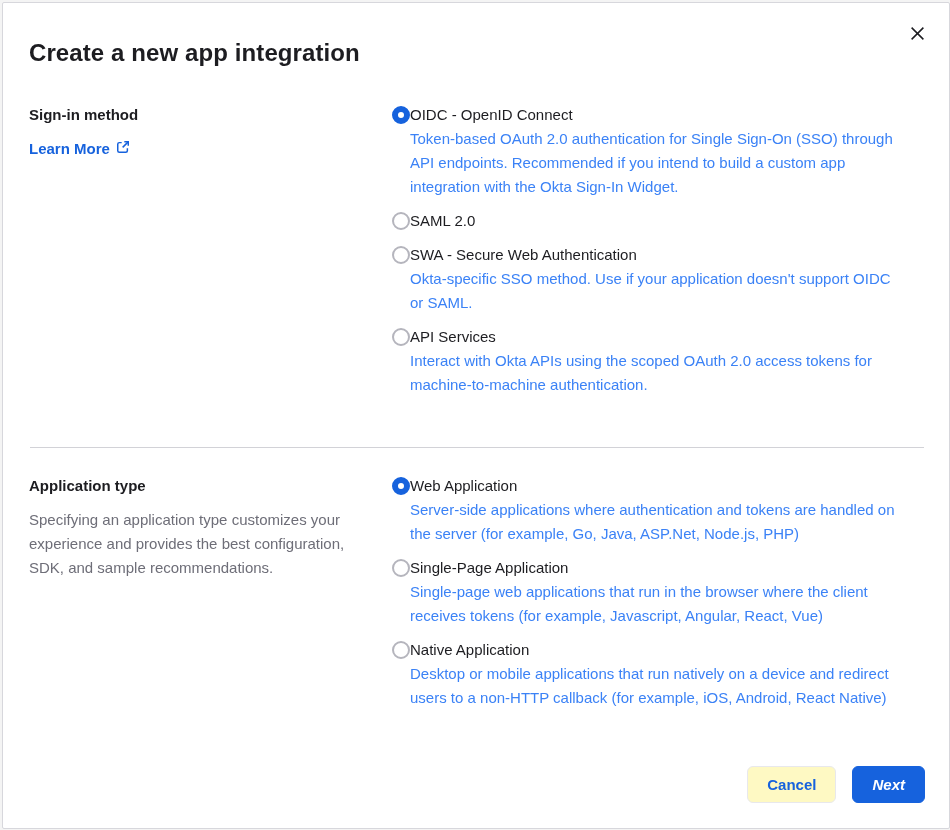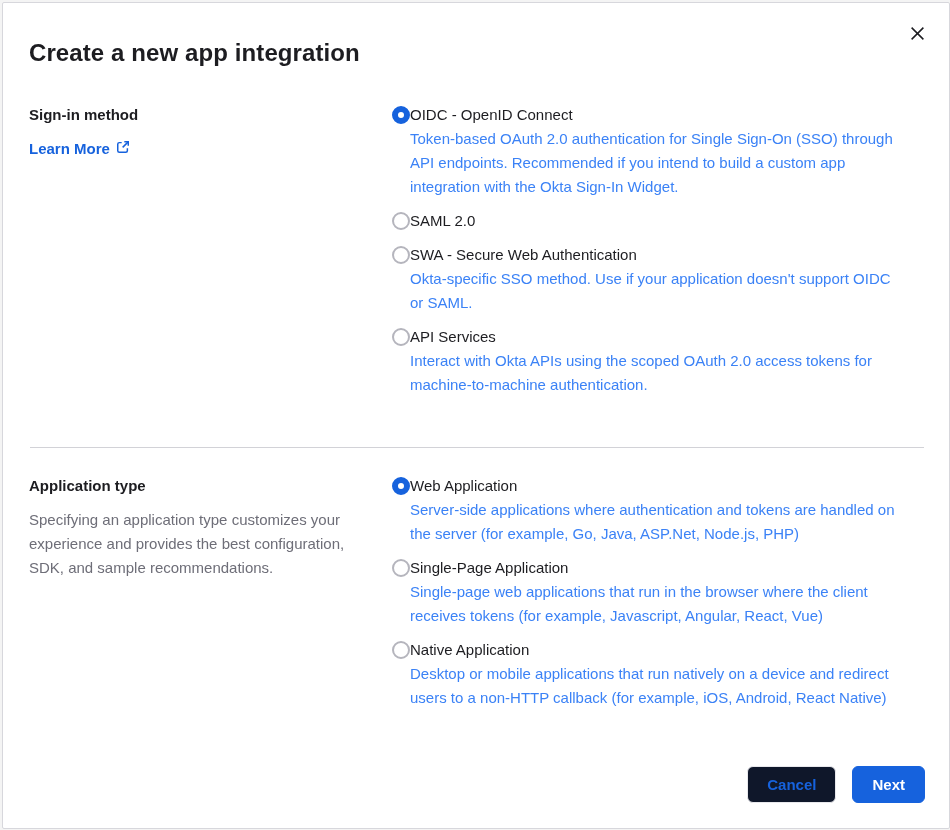--- a/index.html
+++ b/index.html
@@ -45,22 +45,22 @@
   .radio-texts { }
   .radio-label { font-size: 15px; color: #1d1d21; line-height: 24px; }
   .radio-desc { font-size: 15px; color: #3b82f6; line-height: 24px; }
   .divider { border: none; border-top: 1px solid #d2d2d7; margin: 40px 1px 26px 1px; }
   .footer { position: absolute; right: 24px; bottom: 25px; display: flex; gap: 16px; }
   .btn {
     height: 37px; border-radius: 6px; font-size: 15px; font-weight: 700;
     font-family: "Liberation Sans", sans-serif;
     padding: 0 19px; cursor: pointer; line-height: 35px;
   }
-  .btn-secondary { background: #0f172a; color: #1662dd; border: 1px solid #e8e8ec; }
-  .btn-primary { background: #1662dd; color: #ffffff; border: 1px solid #1662dd; }
+  .btn-secondary { background: #fef9c3; color: #1662dd; border: 1px solid #e8e8ec; }
+  .btn-primary { background: #1662dd; color: #ffffff; border: 1px solid #1662dd; font-style: italic; }
 </style>
 </head>
 <body>
 
 <div class="dialog">
   <div class="dialog-inner">
 
     <button class="close-btn">
       <span>
         <svg width="15" height="15" viewBox="0 0 14 14">

